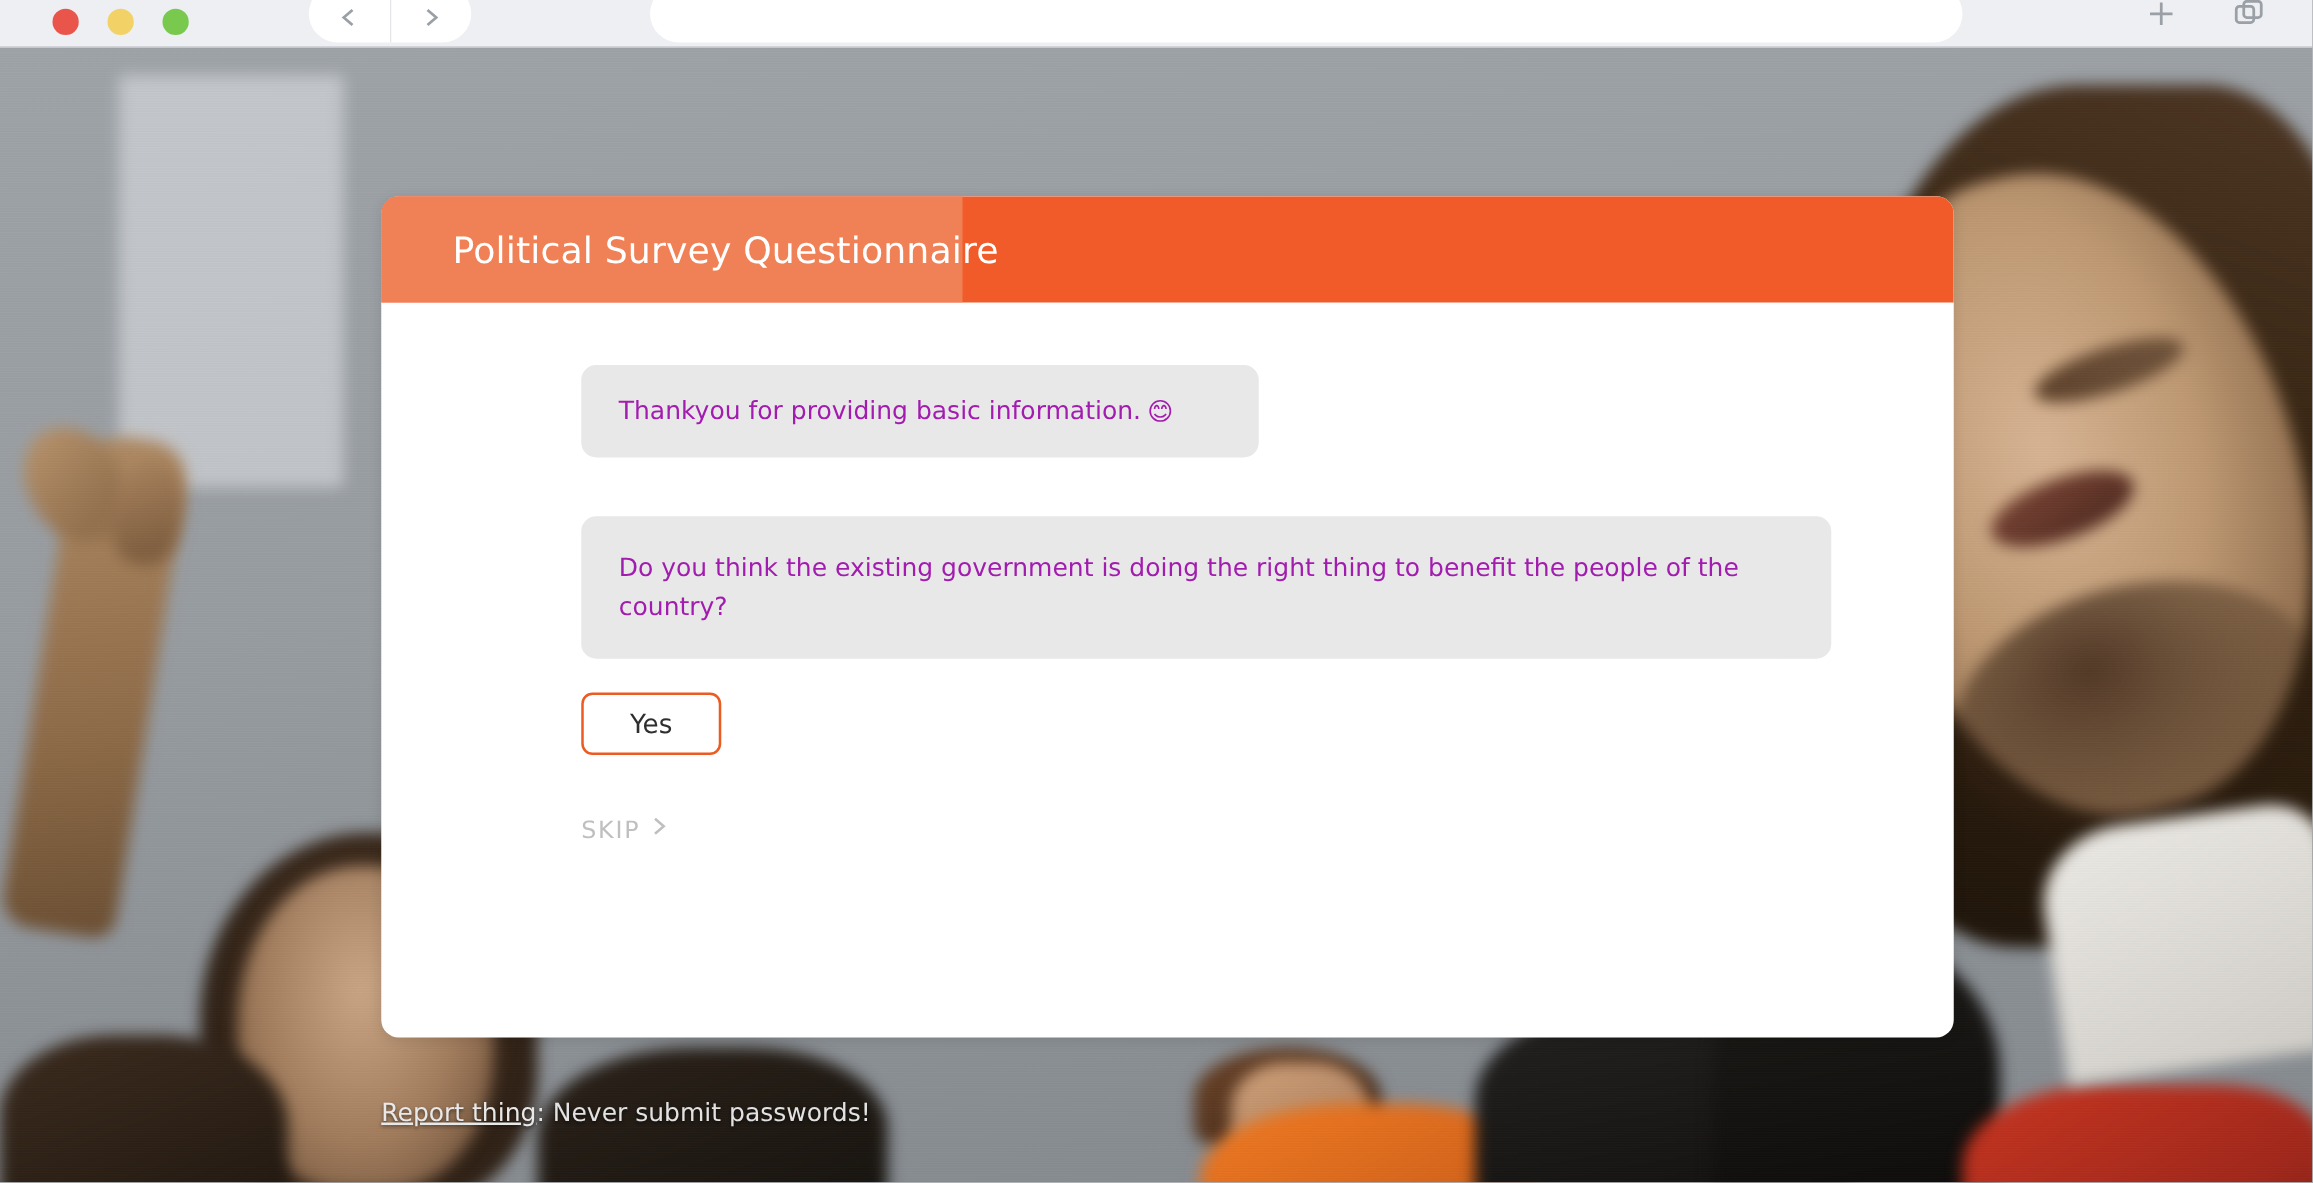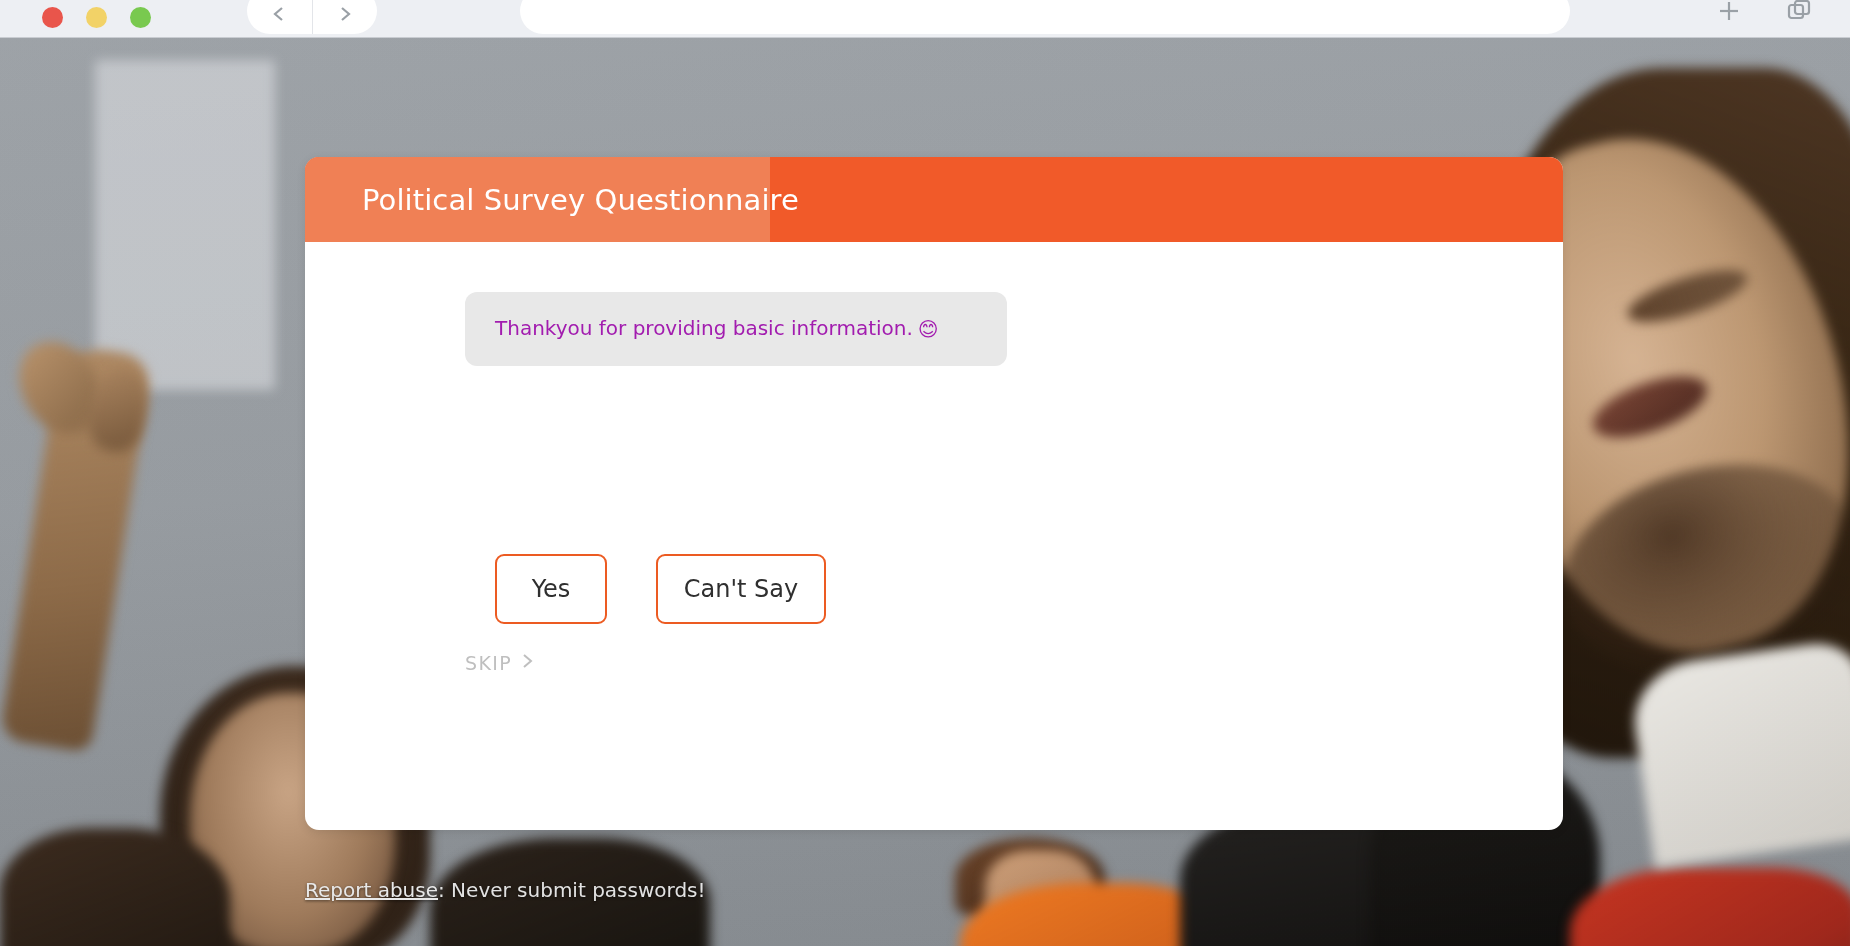--- a/index.html
+++ b/index.html
@@ -328,34 +328,33 @@
   }
 
   
   #options-row {
     position: absolute;
     left: 160px; top: 312px;
     display: flex;
     gap: 19px;
   }
   .option-btn {
-    height: 70px;
+    height: 50px;
     min-width: 88px;
     padding: 0 26px;
     background: #ffffff;
     border: 2px solid #ec5b22;
     border-radius: 9px;
     font-family: "DejaVu Sans", "Liberation Sans", sans-serif;
-    font-size: 24px;
+    font-size: 21px;
     color: #2f2f2f;
     cursor: pointer;
     display: flex;
     align-items: center;
     justify-content: center;
-    margin-left: 30px;
   }
   #btn-yes { width: 112px; padding: 0; }
   #btn-no  { width: 108px; padding: 0; }
   #btn-cant-say { width: 170px; padding: 0; }
 
   
   #skip-link {
     position: absolute;
     left: 160px; top: 410px;
     display: flex;
@@ -418,39 +417,39 @@
 
     <div id="card-header" style="background: rgb(241, 90, 41);">
       <div id="progress-fill" style="width: 37%; background: rgb(240, 128, 85);"></div>
       <div id="card-title">Political Survey Questionnaire</div>
     </div>
 
     <div id="card-body">
 
       <div class="bubble" id="bubble-thanks"><span>Thankyou for providing basic information.</span><span id="thanks-emoji">😊</span></div>
 
+      <div class="bubble" id="bubble-question"><span> Do you think the existing government is doing the right thing to benefit the people of the country?</span></div>
 
       <div id="options-row">
         <button class="option-btn" id="btn-yes" style="border-color: rgb(236, 91, 34);">Yes</button>
-        <button class="option-btn" id="btn-cant-say" style="border-color: rgb(236, 91, 34);">Can't Say</button>
       </div>
 
       <div id="skip-link">
         <span>SKIP</span>
         <span id="skip-chevron">
           <svg width="13" height="18" viewBox="0 0 13 18">
               <polyline points="3,3 10,9 3,15"></polyline>
             </svg>
         </span>
       </div>
 
     </div>
   </div>
 
-  <div id="abuse-notice"><span id="report-abuse-link">Report abuse</span><span id="abuse-suffix">: Never submit passwords!</span></div>
+  <div id="abuse-notice"><span id="report-abuse-link">Report thing</span><span id="abuse-suffix">: Never submit passwords!</span></div>
 
   <div id="browser-chrome">
 
     <div class="traffic-lights">
       <div class="tl-dot tl-red" style="background: rgb(233, 85, 75);"></div>
       <div class="tl-dot tl-yellow" style="background: rgb(242, 210, 103);"></div>
       <div class="tl-dot tl-green" style="background: rgb(121, 201, 79);"></div>
     </div>
 
     <div class="nav-pill-group">

